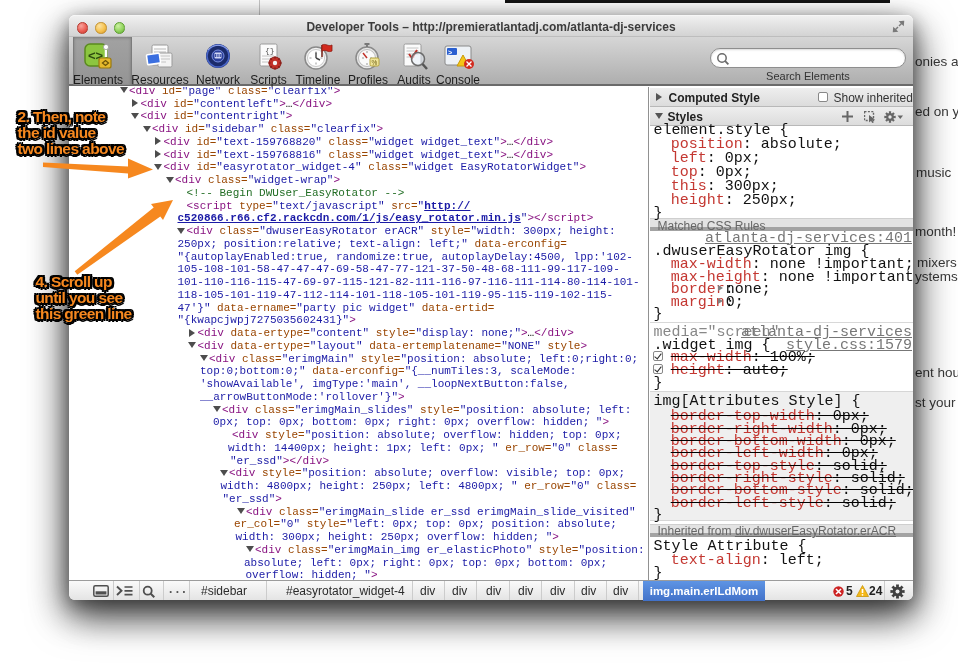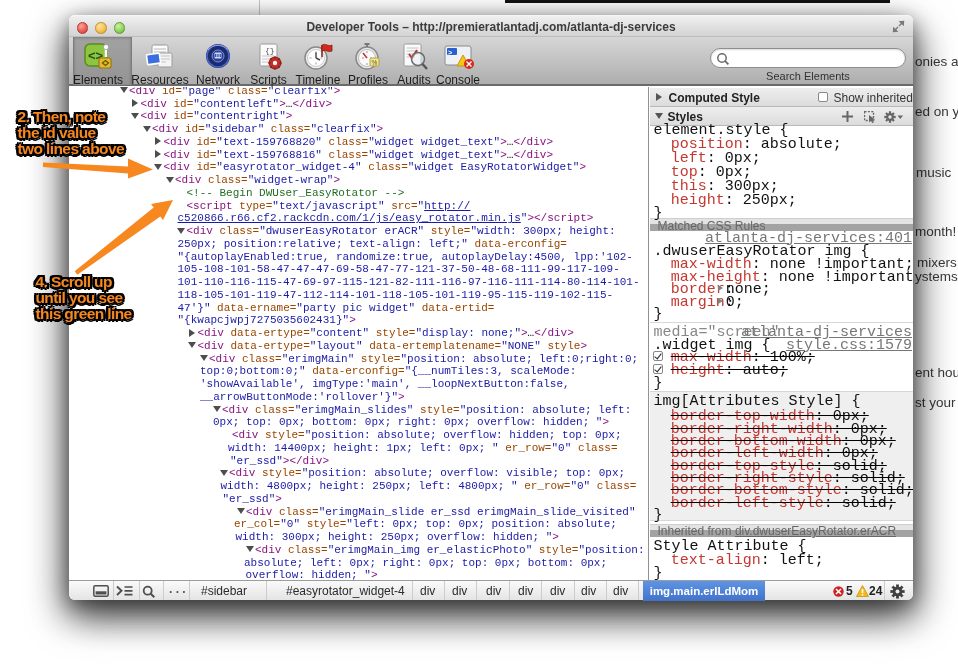--- a/index.html
+++ b/index.html
@@ -33,33 +33,33 @@
 #searchlbl { position:absolute; left:641px; width:196px; top:33px; text-align:center;
   font-size:11px; font-weight:normal; color:#333; }
 
 #content { position:absolute; left:0; top:72px; right:0; bottom:20px; background:#fff;
   overflow:hidden; }
 #tree { position:absolute; left:0; top:0; width:580px; height:100%; overflow:hidden; }
 .ln { position:absolute; font-family:"Liberation Mono",monospace; font-size:11px;
   line-height:12.75px; white-space:pre; }
 .t { color:#881280; } .a { color:#994500; } .v { color:#1a1aa6; }
 .c { color:#236e25;margin-top:24px; } .b { color:#000; }
-.k { color:#1a1aa6; text-decoration:underline; }
+.k { color:#1a1aa6; text-decoration:underline;font-weight:bold; }
 .td { position:absolute; width:0; height:0; border-left:4px solid transparent;
   border-right:4px solid transparent; border-top:6.5px solid #4d4d4d; }
 .tr { position:absolute; width:0; height:0; border-top:4px solid transparent;
   border-bottom:4px solid transparent; border-left:6.5px solid #4d4d4d; }
 
 #sidebar { position:absolute; left:579px; top:0; right:0; bottom:0;
   border-left:1.5px solid #919191; background:#fff; }
 .shdr { position:absolute; left:580.5px; right:0; height:19px;
   background:linear-gradient(#eeeeee,#dcdcdc); border-bottom:1px solid #b8b8b8; }
 .shdr b { font-size:12px; color:#222; }
 .sbar { position:absolute; left:580.5px; right:0; background:#e3e3e3;
-  border-top:1px solid #cfcfcf; border-bottom:7px solid #a3a3a3;
+  border-top:1px solid #cfcfcf; border-bottom:4px solid #a3a3a3;
   font-size:12px; color:#666; }
 .sln { position:absolute; font-family:"Liberation Mono",monospace; font-size:15px;
   line-height:13px; white-space:pre; }
 .sb { color:#111; } .sp { color:#c43832; } .sg { color:#888; }
 .su { color:#777; text-decoration:underline; }
 .cb { position:absolute; width:10px; height:10px; border:1px solid #888; border-radius:2px;
   background:#fdfdfd; }
 .cb:after { content:""; position:absolute; left:2.5px; top:0.5px; width:3px; height:6px;
   border:solid #2b2b2b; border-width:0 1.7px 1.7px 0; transform:rotate(38deg); }
 .tr2 { position:absolute; width:0; height:0; border-top:3.5px solid transparent;

